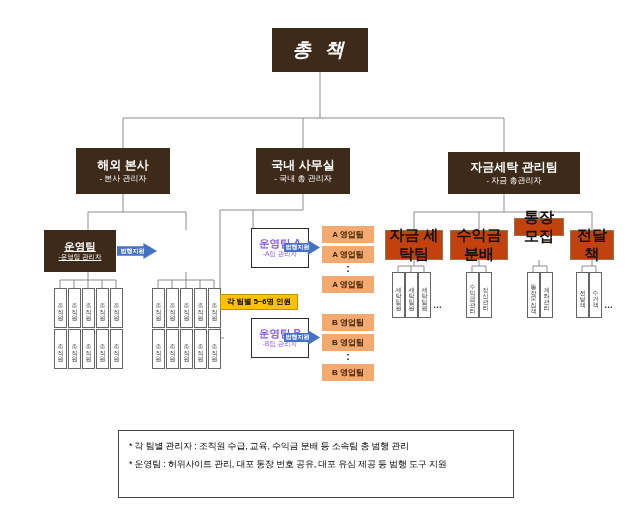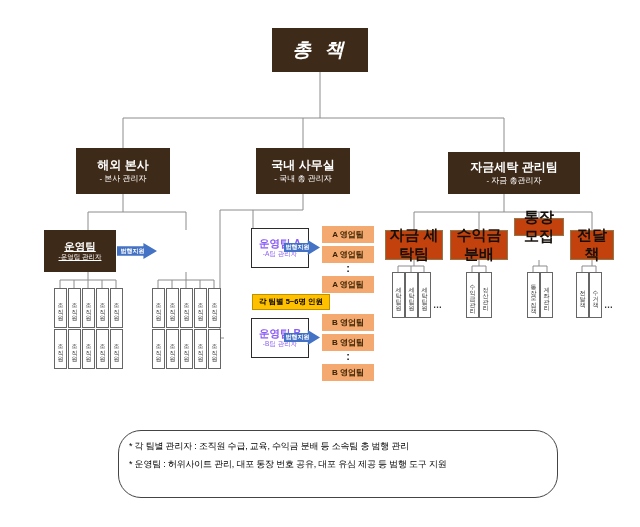--- a/index.html
+++ b/index.html
@@ -137,21 +137,21 @@
     <div class="t-sub">-A팀 관리자</div>
   </div>
   <div class="abs arrow" style="left:284px;top:240px;width:36px;height:15px;">
     <span>범행지원</span>
   </div>
   <div class="abs orange" style="left:322px;top:226px;width:52px;height:17px;">A 영업팀</div>
   <div class="abs orange" style="left:322px;top:246px;width:52px;height:17px;">A 영업팀</div>
   <div class="abs stack-colon" style="left:322px;top:263px;width:52px;height:12px;">:</div>
   <div class="abs orange" style="left:322px;top:276px;width:52px;height:17px;">A 영업팀</div>
 
-  <div class="abs yellow" style="left:220px;top:294px;width:78px;height:16px;margin-left:32px;">각 팀별 5~6명 인원</div>
+  <div class="abs yellow" style="left:220px;top:294px;width:78px;height:16px;">각 팀별 5~6명 인원</div>
 
   <div class="abs whitebox" style="left:224px;top:318px;width:58px;height:40px;">
     <div class="t-title">운영팀 B</div>
     <div class="t-sub">-B팀 관리자</div>
   </div>
   <div class="abs arrow" style="left:284px;top:330px;width:36px;height:15px;">
     <span>범행지원</span>
   </div>
   <div class="abs orange" style="left:322px;top:314px;width:52px;height:17px;">B 영업팀</div>
   <div class="abs orange" style="left:322px;top:334px;width:52px;height:17px;">B 영업팀</div>
@@ -171,18 +171,18 @@
   <div class="abs mini tall" style="left:466px;top:272px;">수익금관리</div>
   <div class="abs mini tall" style="left:479px;top:272px;">정산관리</div>
 
   <div class="abs mini tall" style="left:527px;top:272px;">통장모집책</div>
   <div class="abs mini tall" style="left:540px;top:272px;">계좌관리</div>
 
   <div class="abs mini tall" style="left:576px;top:272px;">전달책</div>
   <div class="abs mini tall" style="left:589px;top:272px;">수거책</div>
   <div class="abs dots" style="left:604px;top:300px;">…</div>
 
-  <div class="abs notes" style="left:118px;top:430px;width:440px;height:68px;border-radius:23px;">
+  <div class="abs notes" style="left:118px;top:430px;width:396px;height:68px;">
     <div>* 각 팀별 관리자 : 조직원 수급, 교육, 수익금 분배 등 소속팀 총 범행 관리</div>
     <div>* 운영팀 : 허위사이트 관리, 대포 통장 번호 공유, 대포 유심 제공 등 범행 도구 지원</div>
   </div>
 
 </div>
 
 </body></html>

